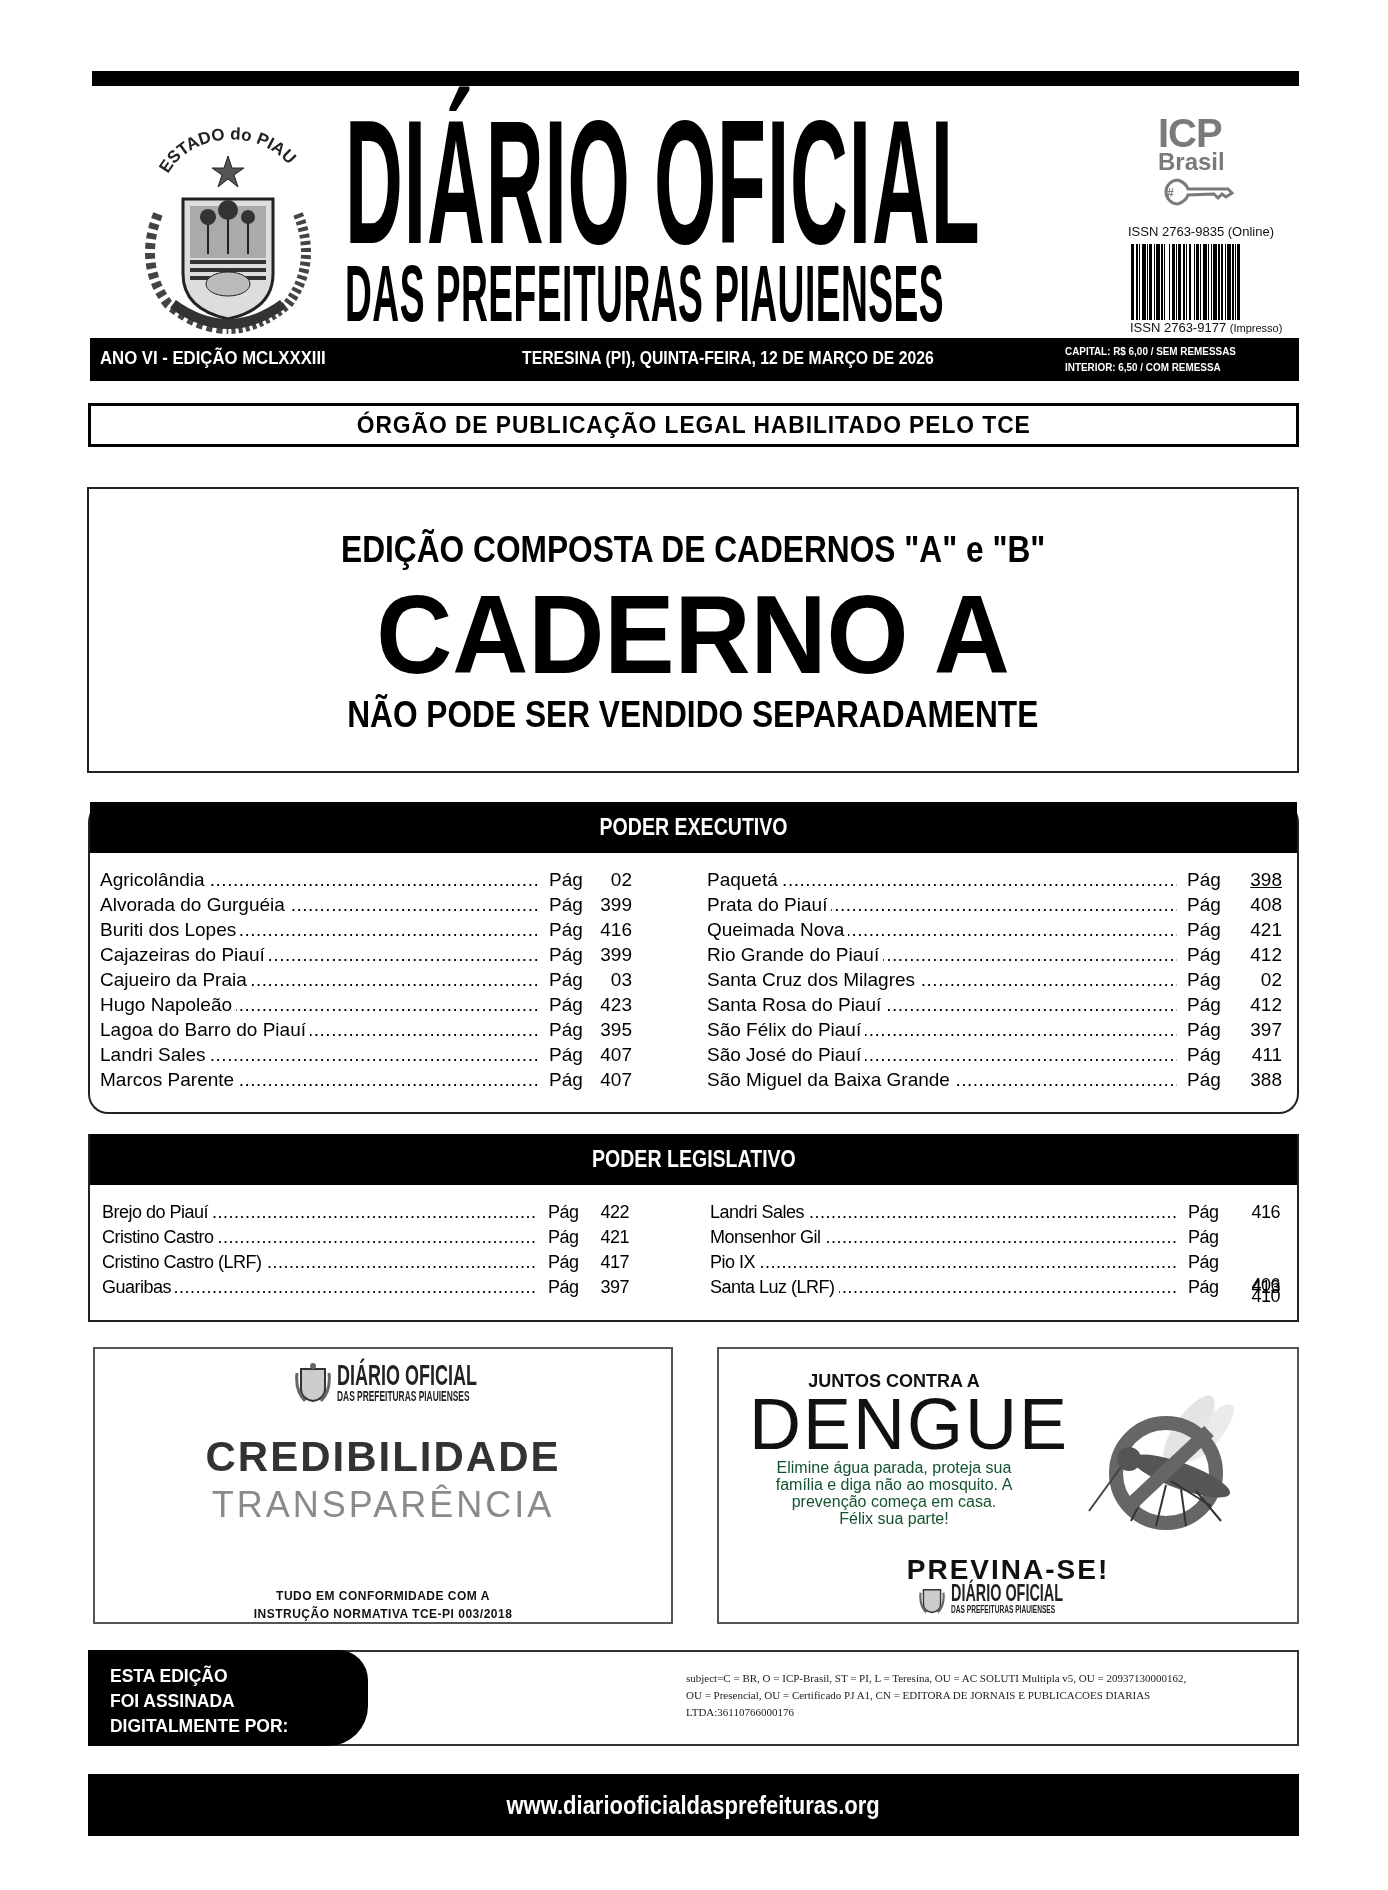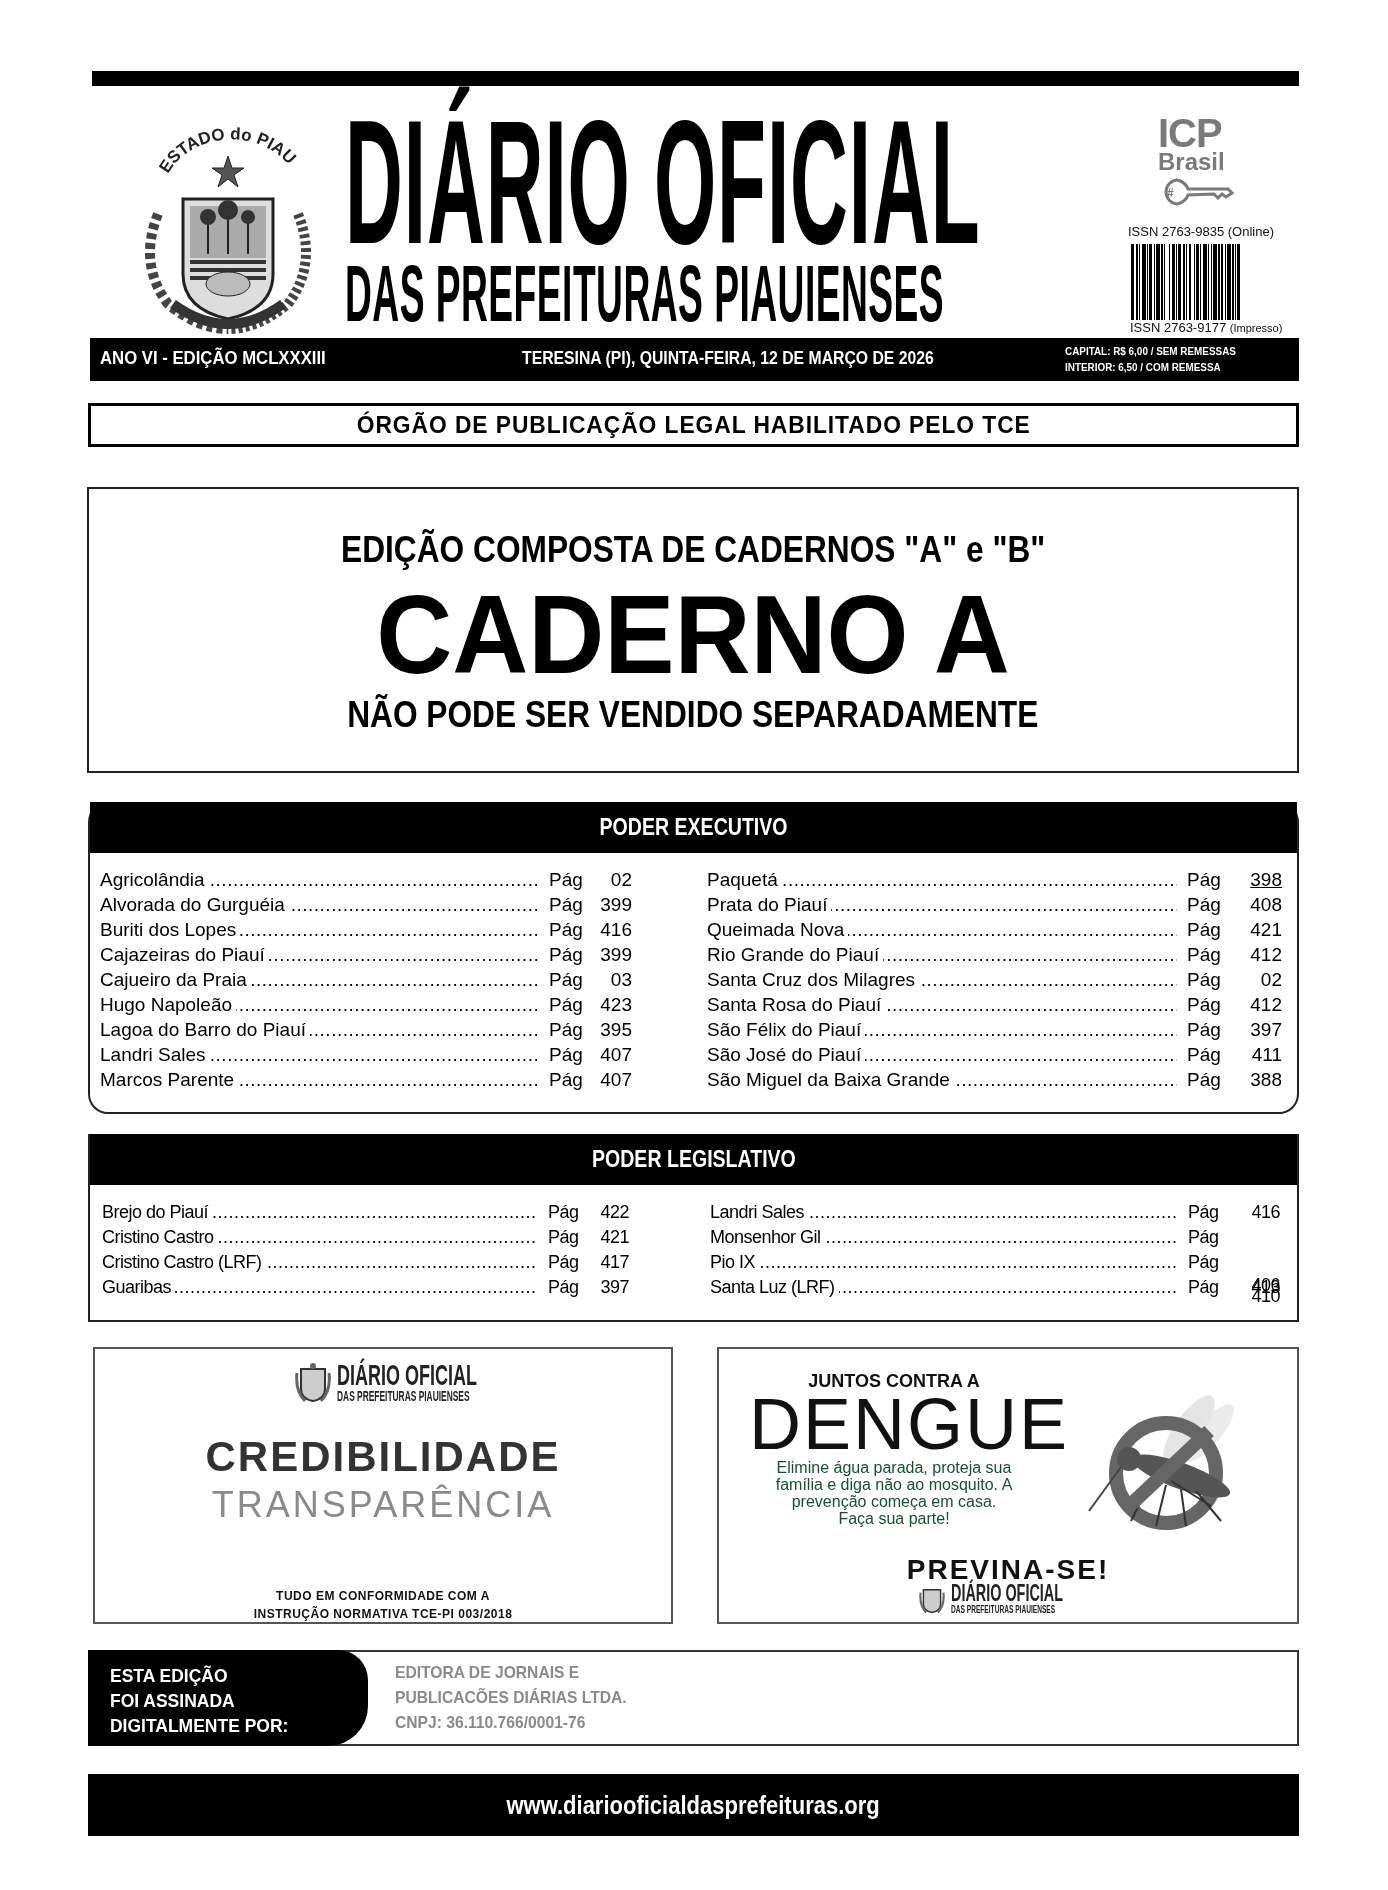--- a/index.html
+++ b/index.html
@@ -420,21 +420,21 @@
   </div>
 </div>
 
 <div class="abs ad ad-right">
   <div class="juntos">JUNTOS CONTRA A</div>
   <div class="dengue">DENGUE</div>
   <div class="dengue-msg">
     <div>Elimine água parada, proteja sua</div>
     <div>família e diga não ao mosquito. A</div>
     <div>prevenção começa em casa.</div>
-    <div>Faça sua parte!</div>
+    <div>Félix sua parte!</div>
   </div>
   <svg class="mosquito" viewBox="0 0 180 150">
     <ellipse cx="118" cy="48" rx="14" ry="40" transform="rotate(35 118 48)" fill="#ddd" opacity="0.8"></ellipse>
     <ellipse cx="138" cy="52" rx="12" ry="36" transform="rotate(40 138 52)" fill="#e6e6e6" opacity="0.8"></ellipse>
     <circle cx="95" cy="92" r="50" fill="none" stroke="#666" stroke-width="14"></circle>
     <ellipse cx="110" cy="95" rx="52" ry="13" transform="rotate(20 110 95)" fill="#555"></ellipse>
     <circle cx="58" cy="78" r="12" fill="#555"></circle>
     <line x1="50" y1="86" x2="18" y2="130" stroke="#444" stroke-width="2"></line>
     <path d="M80,100 L60,140 M95,104 L85,145 M110,108 L115,145 M125,110 L150,140 M100,100 L140,125" stroke="#333" stroke-width="2" fill="none"></path>
     <line x1="55" y1="128" x2="138" y2="50" stroke="#666" stroke-width="14"></line>
@@ -451,22 +451,22 @@
     </div>
   </div>
 </div>
 
 <div class="abs sig">
   <div class="sig-black">
     <span>ESTA EDIÇÃO</span>
     <span>FOI ASSINADA</span>
     <span>DIGITALMENTE POR:</span>
   </div>
-  <div class="sig-company">
-    <span>EDITORA DE JORNAIS E</span>
-    <span>PUBLICACÕES DIÁRIAS LTDA.</span>
-    <span>CNPJ: 36.110.766/0001-76</span>
+  <div class="sig-subject">
+    <div>subject=C = BR, O = ICP-Brasil, ST = PI, L = Teresina, OU = AC SOLUTI Multipla v5, OU = 20937130000162,</div>
+    <div>OU = Presencial, OU = Certificado PJ A1, CN = EDITORA DE JORNAIS E PUBLICACOES DIARIAS</div>
+    <div>LTDA:36110766000176</div>
   </div>
 </div>
 
 <div class="abs url-bar">
   <span>www.diariooficialdasprefeituras.org</span>
 </div>
 
 </body></html>

